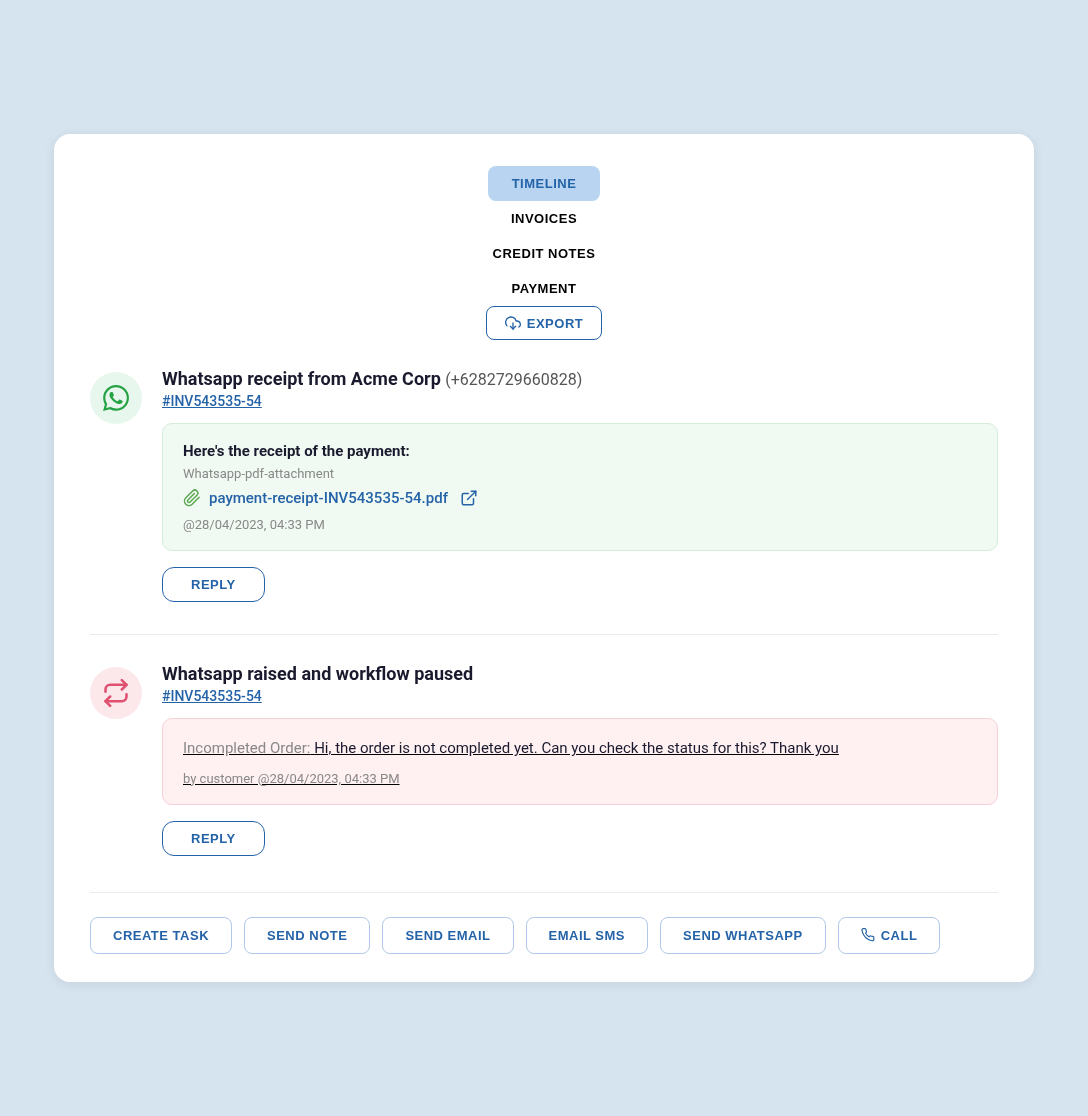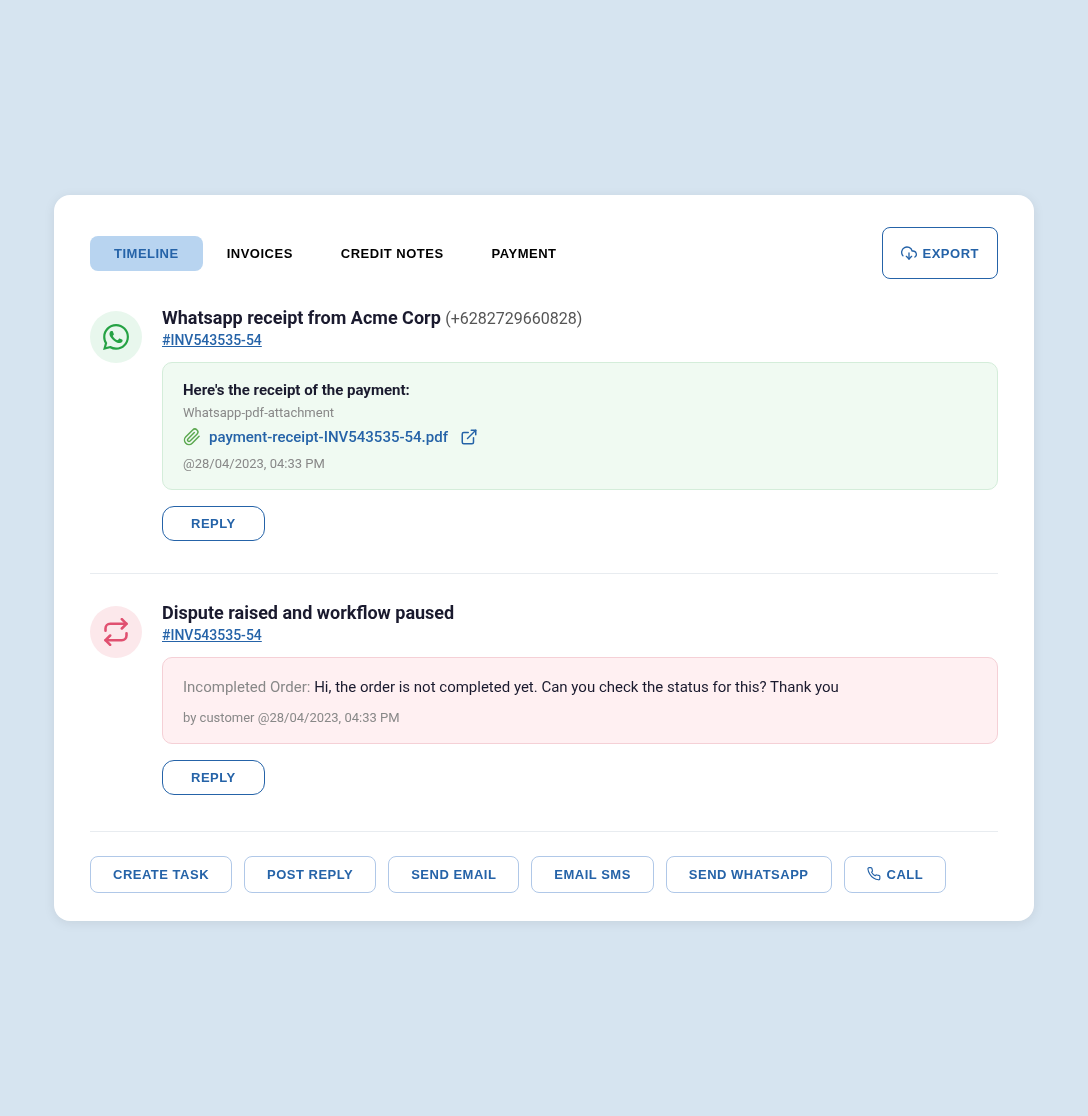--- a/index.html
+++ b/index.html
@@ -18,20 +18,21 @@
       width: 980px;
       padding: 32px 36px 28px;
       box-shadow: 0 2px 12px rgba(0,0,0,0.08);
     }
     
     .tabs {
       display: flex;
       align-items: center;
       gap: 0;
       margin-bottom: 28px;
+      flex-direction: column;
     }
     .tab {
       padding: 10px 24px;
       font-size: 13px;
       font-weight: 600;
       letter-spacing: 0.5px;
       cursor: pointer;
       border-radius: 8px;
       color: #000000;
       background: transparent;
@@ -39,21 +40,21 @@
     }
     .tab.active {
       background: #b8d4f0;
       color: #2563a8;
     }
     .tab-spacer { flex: 1; }
     .export-btn {
       display: flex;
       align-items: center;
       gap: 6px;
-      padding: 17px 18px;
+      padding: 8px 18px;
       border: 1.5px solid #2563a8;
       border-radius: 8px;
       color: #2563a8;
       font-size: 13px;
       font-weight: 600;
       letter-spacing: 0.5px;
       background: transparent;
       cursor: pointer;
     }
     .export-btn svg { width: 16px; height: 16px; }
@@ -102,21 +103,21 @@
       display: block;
     }
 
     
     .msg-box {
       border-radius: 10px;
       padding: 18px 20px;
       margin-bottom: 16px;
     }
     .msg-box.green-bg { background: #f0faf2; border: 1px solid #d4edda; }
-    .msg-box.pink-bg  { background: #fff0f2; border: 1px solid #f5d0d6; }
+    .msg-box.pink-bg  { background: #fff0f2; border: 1px solid #f5d0d6; text-decoration: underline; }
 
     .msg-bold { font-weight: 700; font-size: 15px; color: #1a1a2e; margin-bottom: 6px; }
     .msg-sub  { font-size: 13px; color: #888; margin-bottom: 8px; }
     .msg-file {
       display: flex;
       align-items: center;
       gap: 8px;
       font-size: 15px;
       color: #2563a8;
       font-weight: 500;
@@ -227,41 +228,41 @@
   <div class="timeline-item">
     <div class="icon-circle pink">
       <svg width="28" height="28" viewBox="0 0 24 24" fill="none" stroke="#e05070" stroke-width="2.2" stroke-linecap="round" stroke-linejoin="round">
         <polyline points="17 1 21 5 17 9"></polyline>
         <path d="M3 11V9a4 4 0 0 1 4-4h14"></path>
         <polyline points="7 23 3 19 7 15"></polyline>
         <path d="M21 13v2a4 4 0 0 1-4 4H3"></path>
       </svg>
     </div>
     <div class="item-content">
-      <div class="item-title">Dispute raised and workflow paused</div>
+      <div class="item-title">Whatsapp raised and workflow paused</div>
       <a class="item-link" href="#">#INV543535-54</a>
       <div class="msg-box pink-bg">
         <div class="msg-body">
           <span class="label">Incompleted Order:</span>
           <span>Hi, the order is not completed yet. Can you check the status for this? Thank you</span>
         </div>
         <div class="msg-meta">by customer @28/04/2023, 04:33 PM</div>
       </div>
       <button class="reply-btn">REPLY</button>
     </div>
   </div>
 
   <hr class="bottom-divider">
 
   <div class="action-bar">
     <button class="action-btn">
       <span>CREATE TASK</span>
     </button>
     <button class="action-btn">
-      <span>POST REPLY</span>
+      <span>SEND NOTE</span>
     </button>
     <button class="action-btn">
       <span>SEND EMAIL</span>
     </button>
     <button class="action-btn">
       <span>EMAIL SMS</span>
     </button>
     <button class="action-btn">
       <span>SEND WHATSAPP</span>
     </button>

